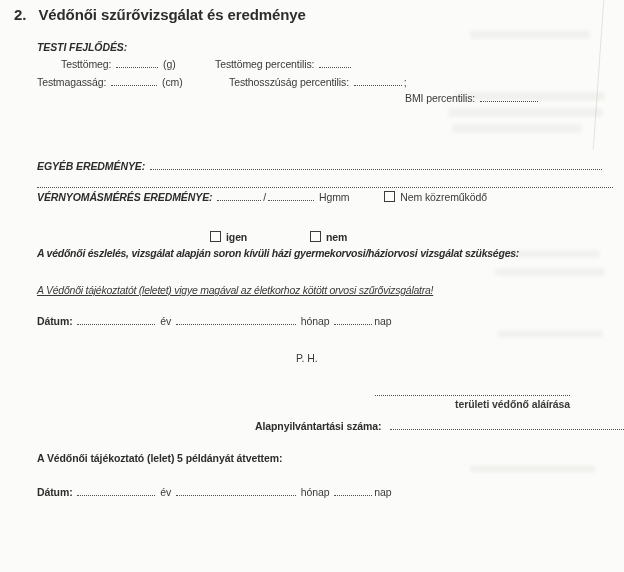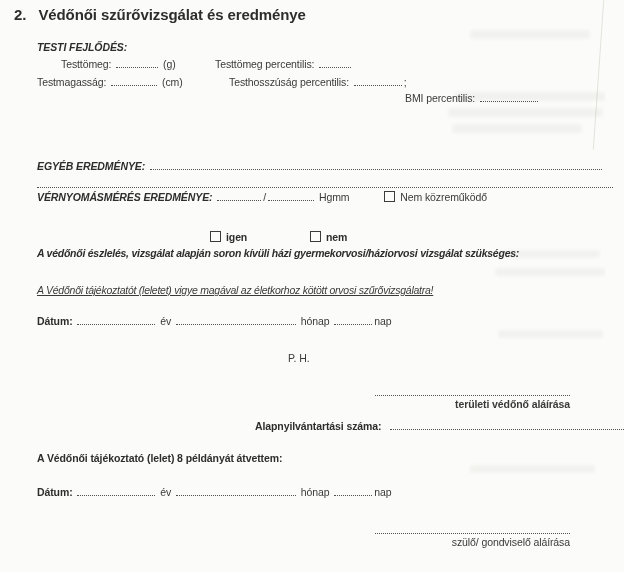--- a/index.html
+++ b/index.html
@@ -138,41 +138,37 @@
 
   <div class="row" style="left:37px;top:315px;">
     <span class="b">Dátum:</span>
     <span class="dots" style="width:78px;"></span>
     <span>év</span>
     <span class="dots" style="width:120px;"></span>
     <span>hónap</span>
     <span class="dots" style="width:38px;"></span><span>nap</span>
   </div>
 
-  <div class="row" style="left:288px;top:352px;">P. H.</div>
+  <div class="row" style="left:296px;top:352px;">P. H.</div>
 
   <div class="sig-block" style="left:375px;top:386px;">
     <div class="sig-line"></div>
     <div class="sig-caption b">területi védőnő aláírása</div>
   </div>
 
   <div class="row" style="left:255px;top:420px;">
     <span class="b">Alapnyilvántartási száma:</span>
     <span class="dots" style="width:266px;margin-left:6px;"></span>
   </div>
 
-  <div class="row b" style="left:37px;top:452px;">A Védőnői tájékoztató (lelet) 8 példányát átvettem:</div>
+  <div class="row b" style="left:37px;top:452px;">A Védőnői tájékoztató (lelet) 5 példányát átvettem:</div>
 
   <div class="row" style="left:37px;top:486px;">
     <span class="b">Dátum:</span>
     <span class="dots" style="width:78px;"></span>
     <span>év</span>
     <span class="dots" style="width:120px;"></span>
     <span>hónap</span>
     <span class="dots" style="width:38px;"></span><span>nap</span>
   </div>
 
-  <div class="sig-block" style="left:375px;top:524px;">
-    <div class="sig-line"></div>
-    <div class="sig-caption">szülő/ gondviselő aláírása</div>
-  </div>
 
 </div>
 
 </body></html>

